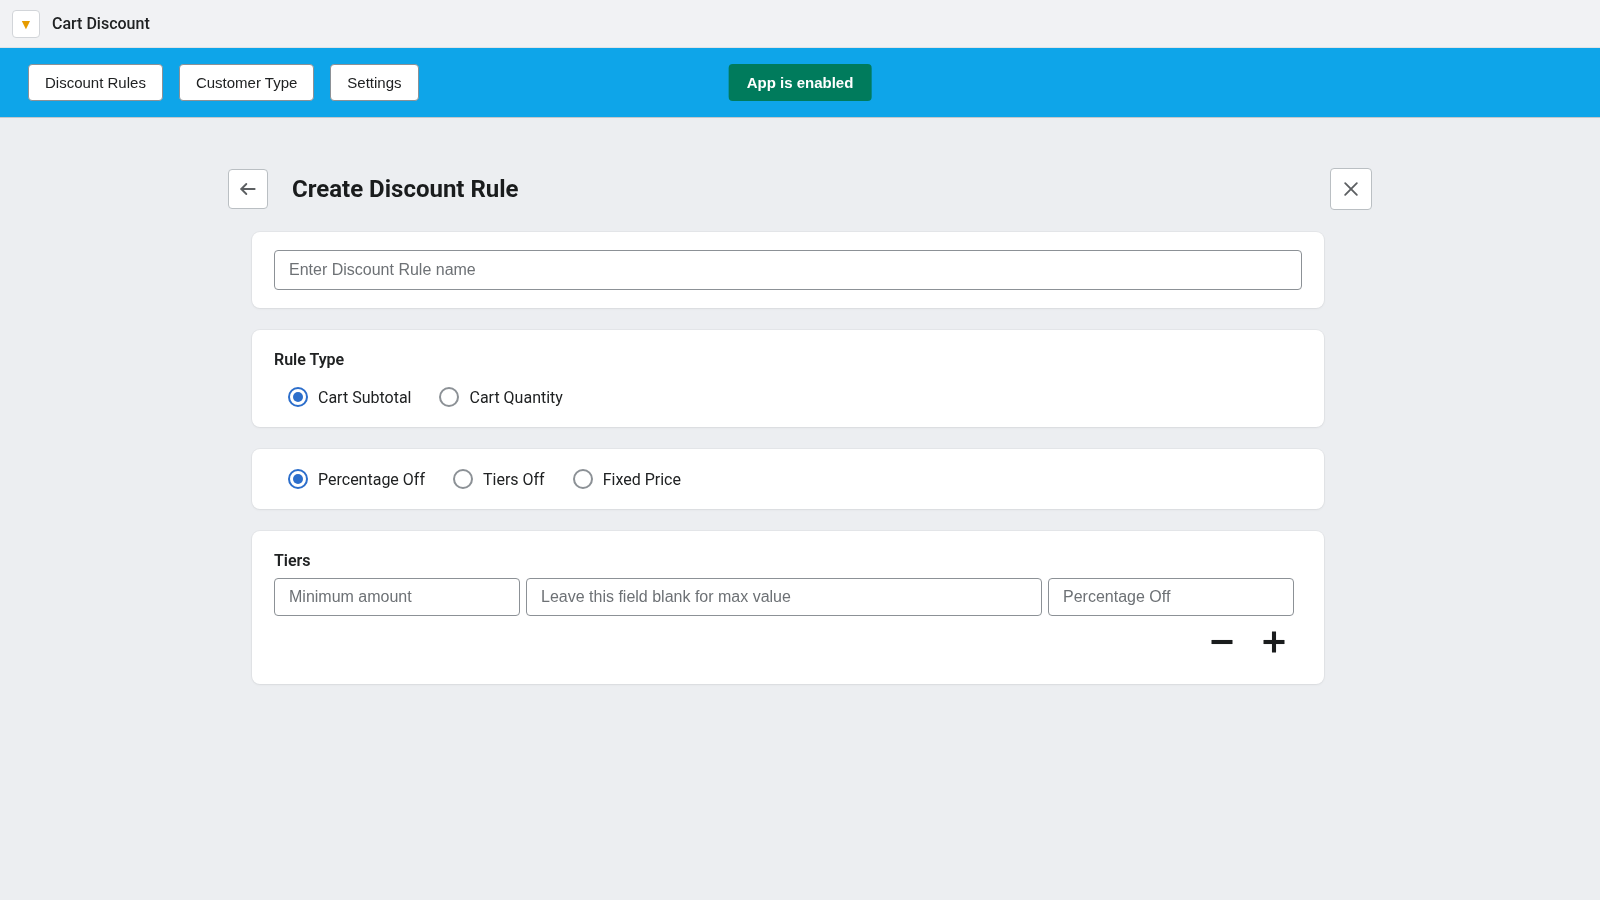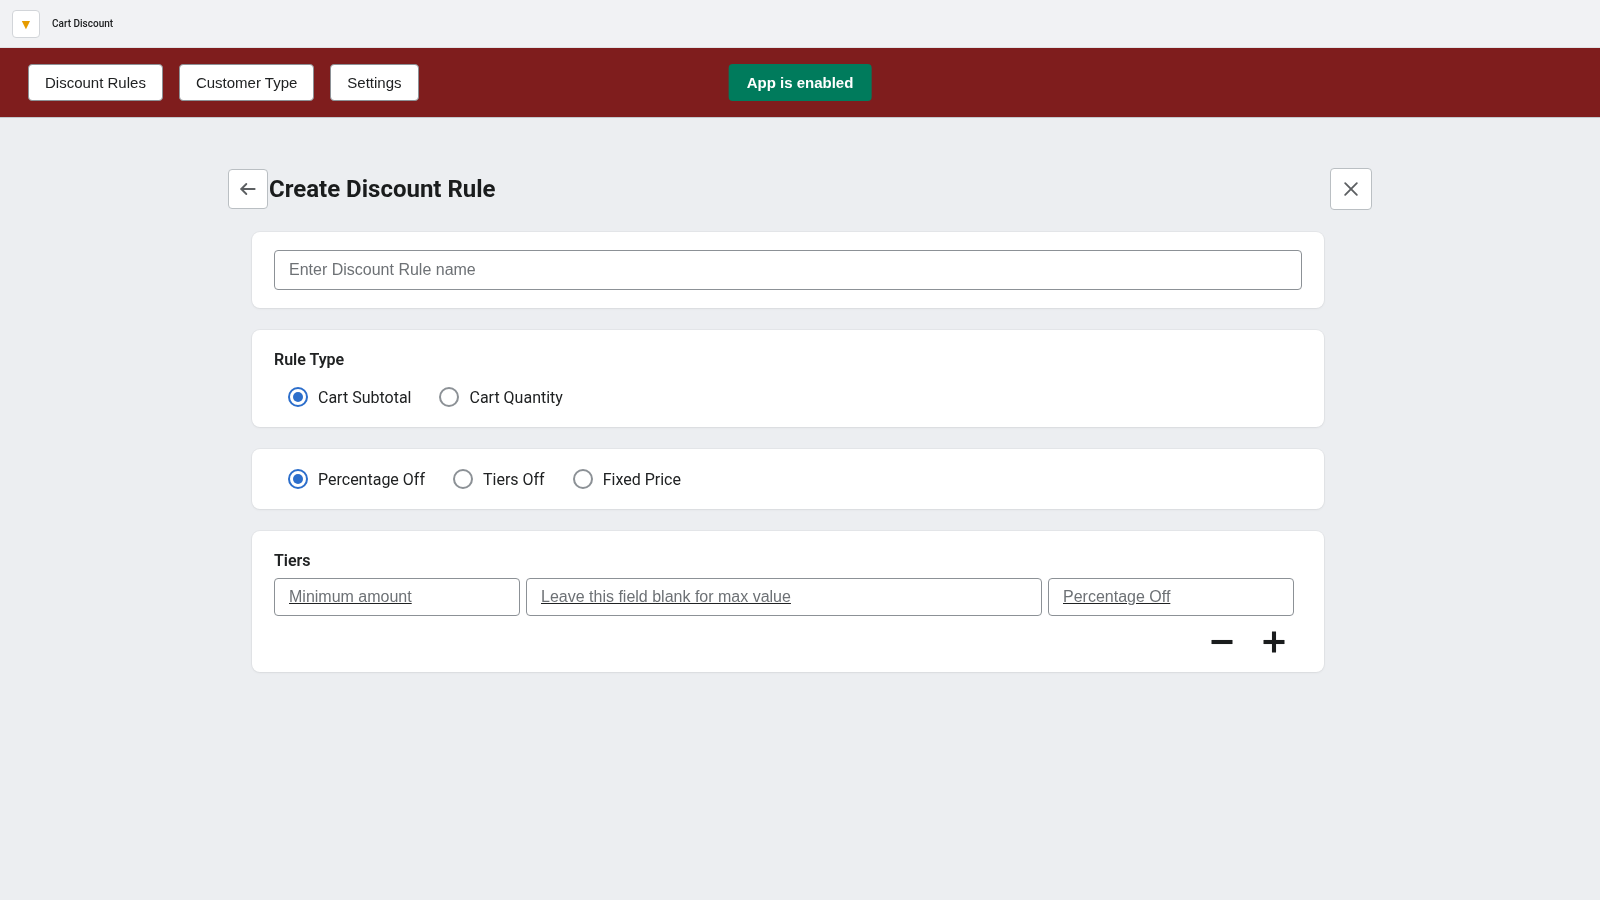--- a/index.html
+++ b/index.html
@@ -29,26 +29,26 @@
     align-items: center;
     justify-content: center;
     margin-right: 12px;
   }
   .app-icon-inner {
     color: #e69b00;
     font-size: 14px;
     line-height: 1;
   }
   .app-title {
-    font-size: 10px;
+    font-size: 16px;
     font-weight: 500;
     color: #202223;
   }
   .toolbar {
-    background: #7f1d1d;
+    background: #0ea5e9;
     border-bottom: 1px solid #c4c8cc;
     padding: 16px 28px;
     display: flex;
     align-items: flex-end;
     position: relative;
     height: 70px;
   }
   .toolbar-left { display: flex; gap: 16px; }
   .toolbar-btn {
     background: #ffffff;
@@ -76,21 +76,21 @@
     padding: 50px 0;
     display: flex;
     justify-content: center;
   }
   .page-inner {
     width: 1144px;
   }
   .page-header {
     display: flex;
     align-items: center;
-    gap: 1px;
+    gap: 24px;
   }
   .back-btn {
     width: 40px;
     height: 40px;
     background: #ffffff;
     border: 1px solid #babfc3;
     border-radius: 4px;
     display: flex;
     align-items: center;
     justify-content: center;
@@ -155,21 +155,21 @@
   .radio-outer.selected { border-color: #2c6ecb; }
   .radio-inner {
     width: 10px;
     height: 10px;
     background: #2c6ecb;
     border-radius: 50%;
     display: none;
   }
   .radio-outer.selected .radio-inner { display: block; }
   .radio-label { font-size: 16px; color: #202223; }
-  .tiers-row { display: flex; gap: 6px; margin-bottom: 12px; text-decoration: underline; }
+  .tiers-row { display: flex; gap: 6px; margin-bottom: 12px; }
   .tier-input {
     border: 1px solid #8c9196;
     border-radius: 4px;
     padding: 9px 14px;
     font-size: 16px;
     outline: none;
   }
   .tier-input::placeholder { color: #6d7175; }
   .tier-min { width: 246px; }
   .tier-max { width: 516px; }
@@ -259,21 +259,21 @@
           <div class="radio-outer"></div>
           <span class="radio-label">Tiers Off</span>
         </div>
         <div class="radio-item">
           <div class="radio-outer"></div>
           <span class="radio-label">Fixed Price</span>
         </div>
       </div>
     </div>
 
-    <div class="card" style="padding-bottom:16px;">
+    <div class="card" style="padding-bottom:28px;">
       <div class="section-label" style="margin-bottom:8px;">Tiers</div>
       <div class="tiers-row">
         <input type="text" class="tier-input tier-min" placeholder="Minimum amount" style="">
         <input type="text" class="tier-input tier-max" placeholder="Leave this field blank for max value" style="">
         <input type="text" class="tier-input tier-pct" placeholder="Percentage Off" style="">
       </div>
       <div class="tier-controls">
         <div class="tier-ctrl">
           <svg viewBox="0 0 24 24" fill="none">
               <line x1="3" y1="12" x2="21" y2="12"></line>

